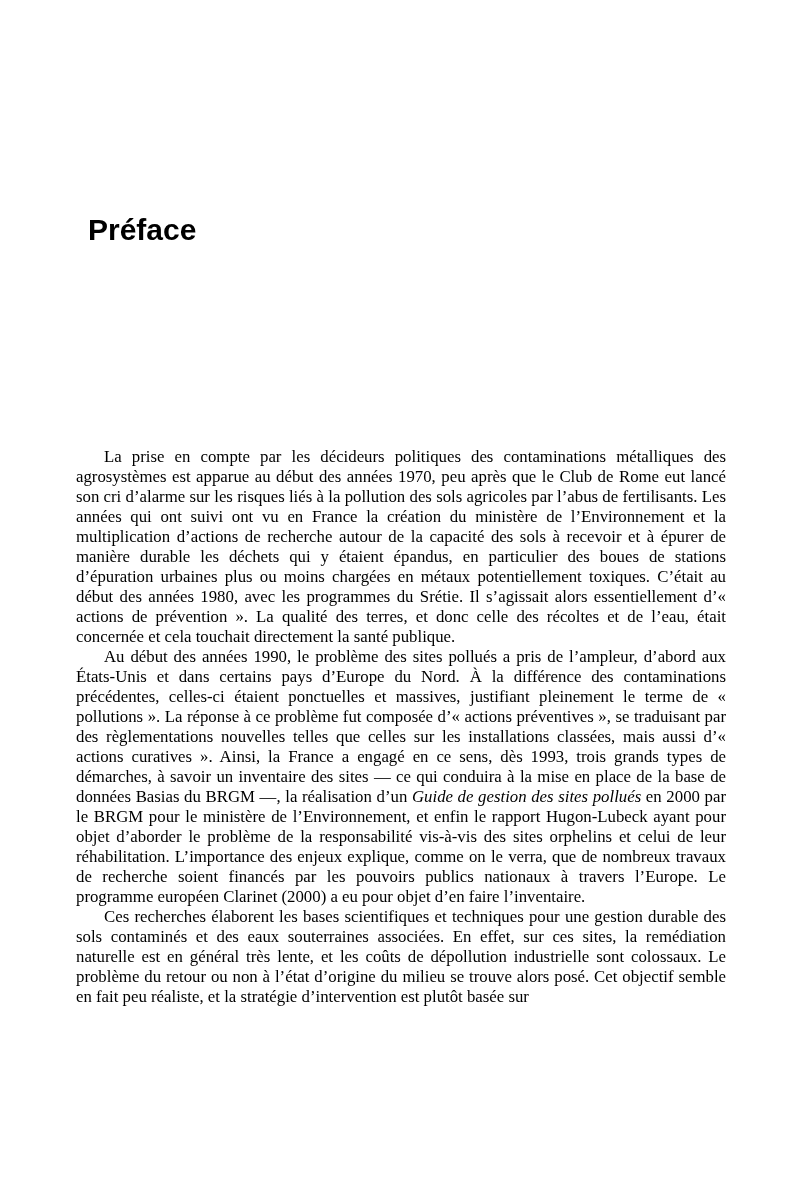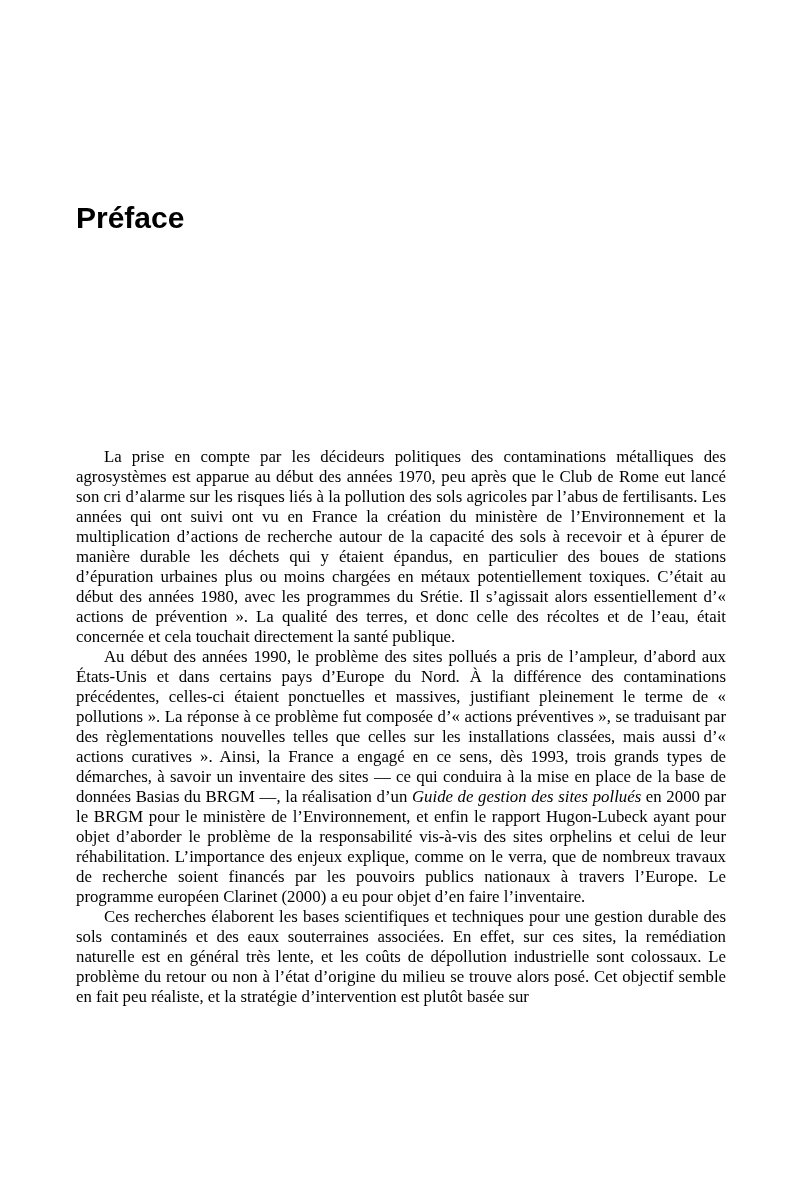--- a/index.html
+++ b/index.html
@@ -12,21 +12,21 @@
     width: 800px;
     height: 1200px;
     background: #ffffff;
     overflow: hidden;
     color: #000000;
   }
   .title {
     position: absolute;
     left: 75px;
     top: 200px;
-    margin: 1px;
+    margin: 13px;
     font-family: "Liberation Sans", sans-serif;
     font-weight: 700;
     font-size: 30px;
     line-height: 1.1;
     color: #000000;
   }
   .body-text {
     position: absolute;
     left: 76px;
     top: 447px;

